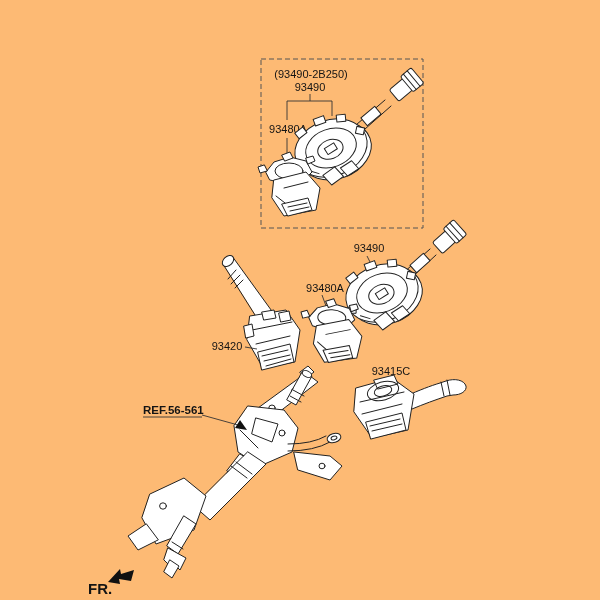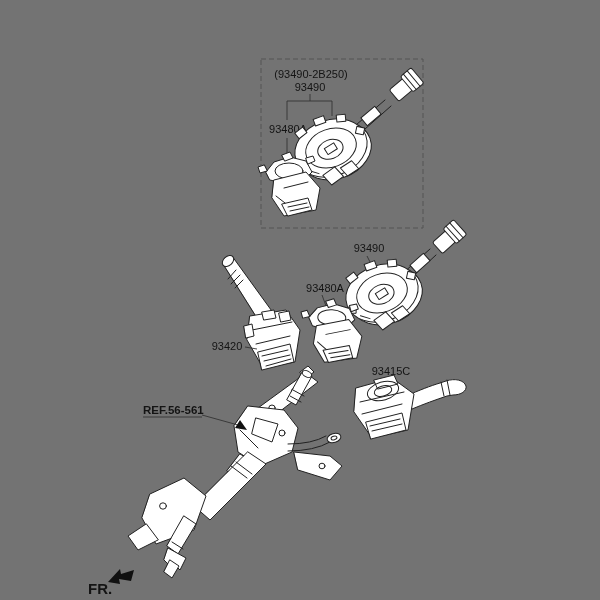--- a/index.html
+++ b/index.html
@@ -1,16 +1,16 @@
 <!DOCTYPE html>
 <html><head>
 <meta charset="utf-8">
 <style>
   html,body{margin:0;padding:0;background:#ffffff;}
-  .stage{position:relative;width:600px;height:600px;background:#737373;overflow:hidden;
+  .stage{position:relative;width:600px;height:600px;background:#fdba74;overflow:hidden;
          font-family:"Liberation Sans",sans-serif;}
   svg{display:block;}
   .w{fill:#ffffff;stroke:#222222;stroke-width:1;stroke-linejoin:round;stroke-linecap:round;}
   .l{fill:none;stroke:#222222;stroke-width:1;stroke-linejoin:round;stroke-linecap:round;}
   .thin{fill:none;stroke:#333333;stroke-width:0.9;}
   .dash{fill:none;stroke:#555555;stroke-width:1;stroke-dasharray:5 3;}
   .blk{fill:#111111;stroke:none;}
   text{fill:#141414;font-family:"Liberation Sans",sans-serif;font-size:11px;}
   text.b{font-weight:bold;font-size:11.5px;}
   text.fr{font-weight:bold;font-size:15px;}

